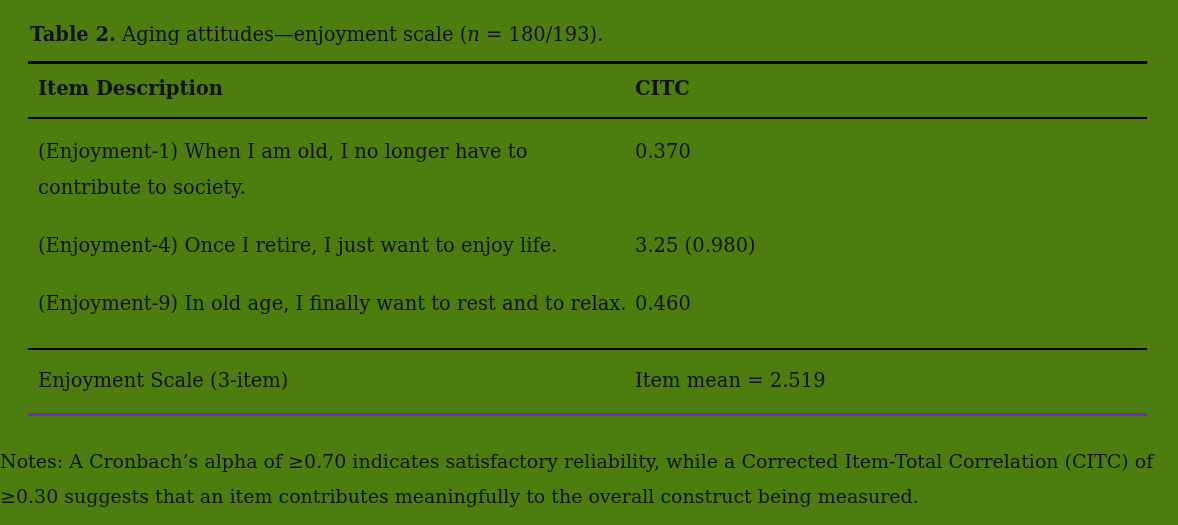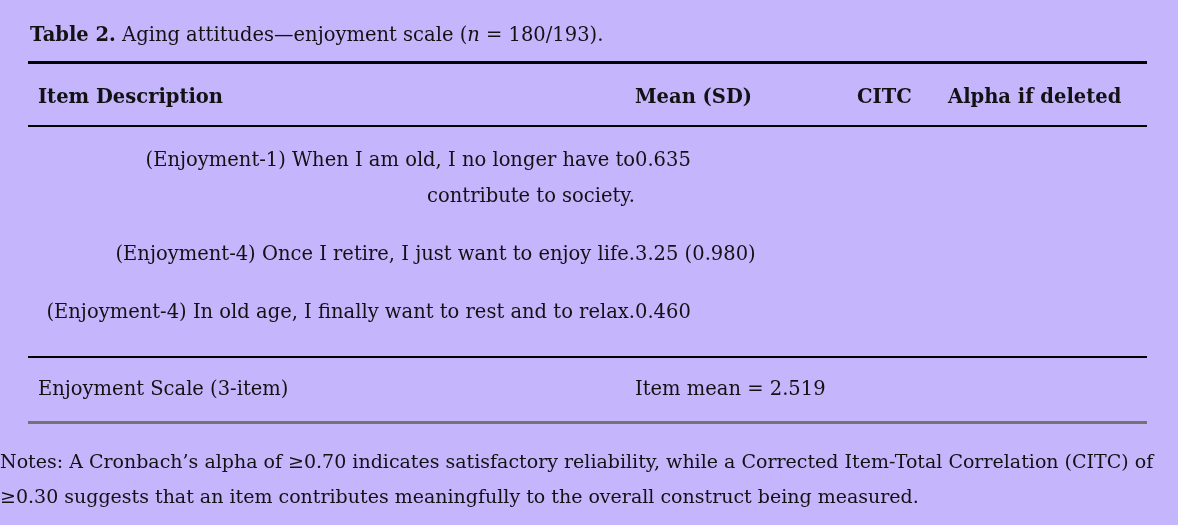--- a/index.html
+++ b/index.html
@@ -4,21 +4,21 @@
 <style>
   html, body {
     margin: 0;
     padding: 0;
     background: #ffffff;
   }
   .page {
     position: relative;
     width: 1178px;
     height: 525px;
-    background: #c4b5fd;
+    background: #4d7c0f;
     color: #121212;
     font-family: "DejaVu Serif", "Liberation Serif", serif;
     overflow: hidden;
   }
   .title {
     position: absolute;
     left: 30px;
     top: 22px;
     font-size: 19.5px;
     line-height: 1.3;
@@ -35,38 +35,38 @@
     border-top: 3px solid #000;
   }
   .grid-row {
     display: grid;
     grid-template-columns: 607px 222px 91px auto;
     font-size: 19.5px;
   }
   .grid-row .c1 { padding-left: 10px; }
 
   .thead {
-    padding: 21px 0 17px 0;
+    padding: 13px 0 17px 0;
     border-bottom: 2.5px solid #000;
     font-weight: 700;
   }
   .tbody {
     padding: 15px 0 12px 0;
     border-bottom: 2px solid #000;
   }
   .tbody .grid-row {
     line-height: 36px;
     margin-bottom: 22px;
   }
   .tbody .grid-row:last-child { margin-bottom: 14px; }
-  .tbody .c1 { max-width: 600px; text-align: right; }
+  .tbody .c1 { max-width: 600px; }
 
   .tsummary {
     padding: 13px 0 14px 0;
-    border-bottom: 3px solid #737373;
+    border-bottom: 3px solid #6d28d9;
   }
   .tsummary .grid-row {
     grid-template-columns: 607px 195px auto;
     line-height: 36px;
   }
 
   .notes {
     position: absolute;
     left: 0;
     top: 444px;
@@ -82,37 +82,35 @@
 
   <div class="title">
     <span class="title-label">Table 2.</span><span> Aging attitudes—enjoyment scale (</span><span class="title-var">n</span><span> = 180/193).</span>
   </div>
 
   <div class="table-wrap">
 
     <div class="thead">
       <div class="grid-row">
         <div class="c1">Item Description</div>
-        <div class="c2">Mean (SD)</div>
         <div class="c3">CITC</div>
-        <div class="c4">Alpha if deleted</div>
       </div>
     </div>
 
     <div class="tbody">
       <div class="grid-row">
         <div class="c1">(Enjoyment-1) When I am old, I no longer have to contribute to society.</div>
-        <div class="c4">0.635</div>
+        <div class="c3">0.370</div>
       </div>
       <div class="grid-row">
         <div class="c1">(Enjoyment-4) Once I retire, I just want to enjoy life.</div>
         <div class="c2">3.25 (0.980)</div>
       </div>
       <div class="grid-row">
-        <div class="c1">(Enjoyment-4) In old age, I finally want to rest and to relax.</div>
+        <div class="c1">(Enjoyment-9) In old age, I finally want to rest and to relax.</div>
         <div class="c4">0.460</div>
       </div>
     </div>
 
     <div class="tsummary">
       <div class="grid-row">
         <div class="c1">Enjoyment Scale (3-item)</div>
         <div class="c2">Item mean = 2.519</div>
       </div>
     </div>

